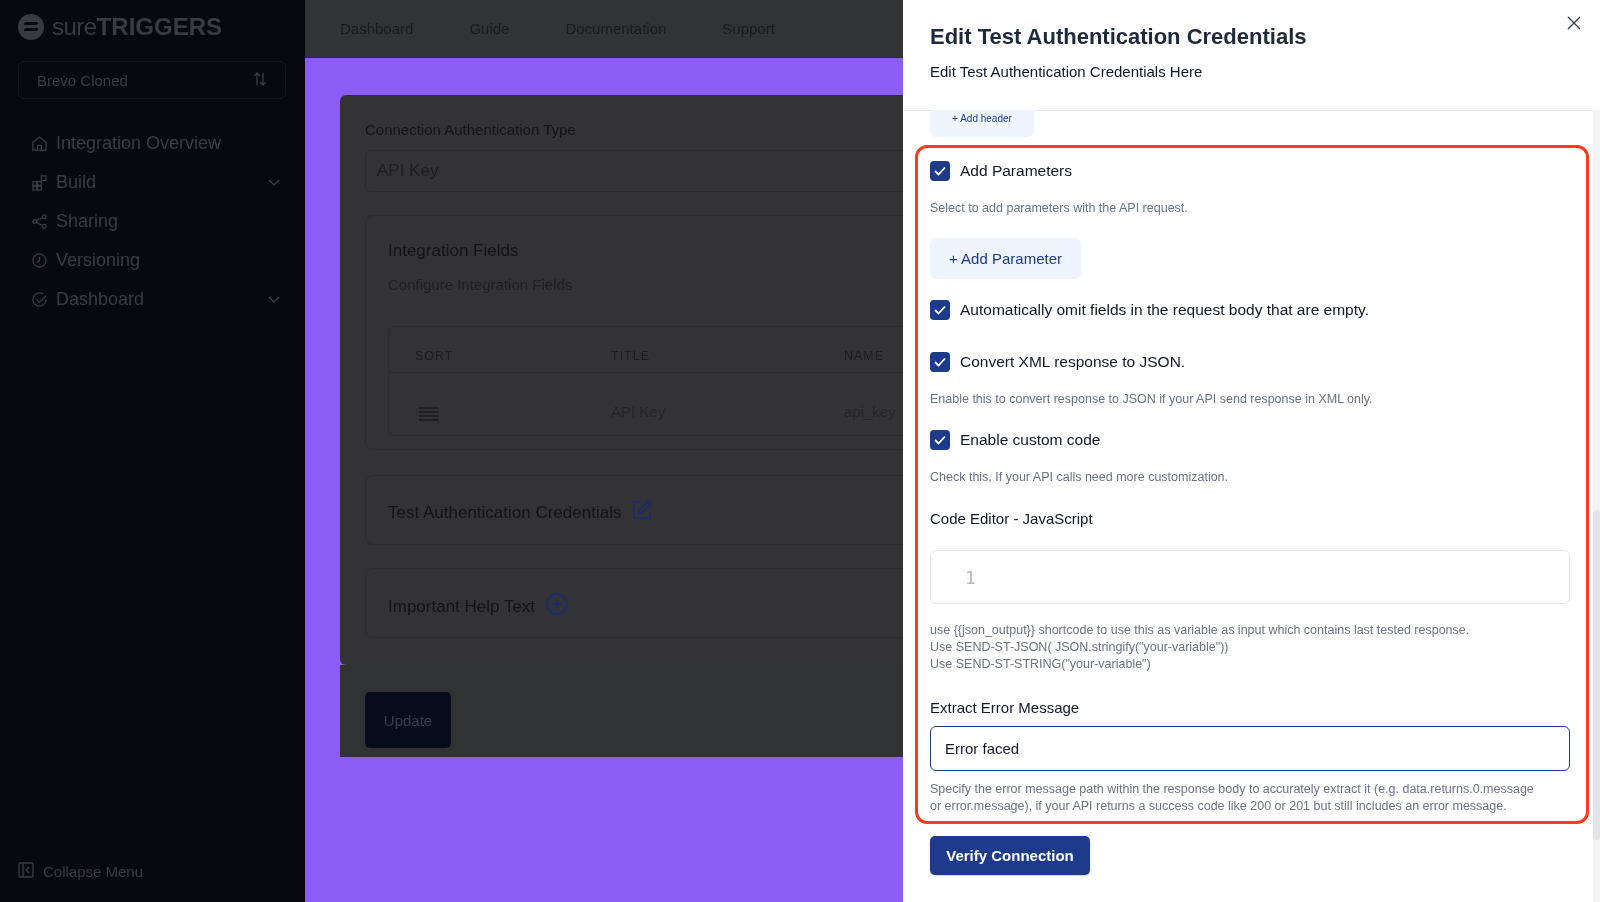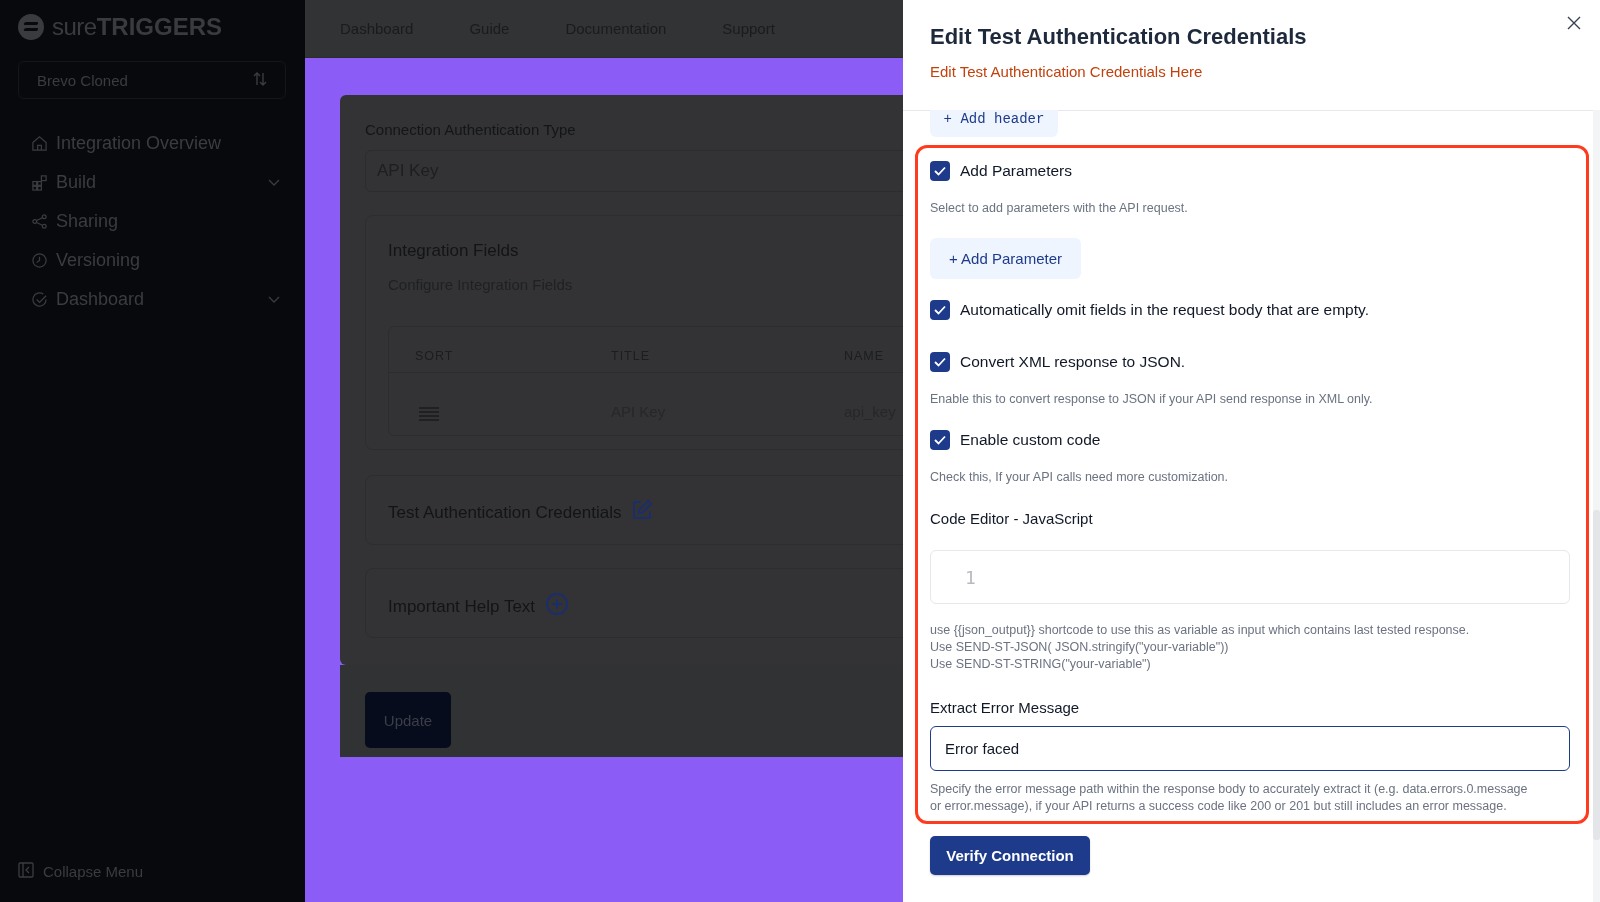--- a/index.html
+++ b/index.html
@@ -42,25 +42,25 @@
   .p2 { top: 475px; height: 70px; }
   .p3 { top: 568px; height: 70px; }
   .ptitle { position: absolute; left: 22px; top: 23px; display: flex; align-items: center; gap: 10px; font-size: 17px; color: #131417; }
   .footer-band { position: absolute; left: 35px; top: 665px; width: 600px; height: 92px; background: #313234; }
   .update-btn { position: absolute; left: 60px; top: 692px; width: 86px; height: 56px; background: #060c1c; border-radius: 5px; color: #3b3e48; font-size: 15px; display: flex; align-items: center; justify-content: center; }
 
   
   .drawer { position: absolute; left: 903px; top: 0; width: 697px; height: 902px; background: #ffffff; overflow: hidden; }
   .drawer-head { position: absolute; left: 0; top: 0; width: 100%; height: 111px; border-bottom: 1px solid #e5e7eb; }
   .drawer-title { position: absolute; left: 27px; top: 24px; font-size: 22px; font-weight: 600; color: #1e293b; }
-  .drawer-sub { position: absolute; left: 27px; top: 63px; font-size: 15px; color: #c2410c; }
+  .drawer-sub { position: absolute; left: 27px; top: 63px; font-size: 15px; color: #0f172a; }
   .close-btn { position: absolute; left: 660px; top: 12px; width: 22px; height: 22px; display: flex; align-items: center; justify-content: center; color: #374151; font-size: 18px; }
   .scrollbar { position: absolute; left: 690px; top: 110px; width: 7px; height: 792px; background: #f3f4f6; }
   .scroll-thumb { position: absolute; left: 0; top: 400px; width: 7px; height: 330px; background: #e3e5e8; border-radius: 3px; }
-  .add-header { position: absolute; left: 27px; top: 100px; width: 128px; height: 37px; background: #eff5ff; border-radius: 6px; color: #1e3a8a; font-size: 14px; display: flex; align-items: center; justify-content: center; font-family: Liberation Mono, monospace; }
+  .add-header { position: absolute; left: 27px; top: 100px; width: 104px; height: 37px; background: #eff5ff; border-radius: 6px; color: #1e3a8a; font-size: 10px; display: flex; align-items: center; justify-content: center; }
   .hl-box { position: absolute; left: 12px; top: 145px; width: 674px; height: 679px; border: 3px solid #ff3b1f; border-radius: 12px; }
 
   .cb-row { position: absolute; left: 27px; display: flex; align-items: center; gap: 10px; font-size: 15.5px; color: #111827; }
   .cb { width: 20px; height: 20px; border-radius: 4px; background: #1e3a8a; display: flex; align-items: center; justify-content: center; }
   .help { position: absolute; left: 27px; font-size: 12.5px; color: #6b7280; line-height: 17px; }
   .btn-light { position: absolute; left: 27px; height: 41px; background: #eff5ff; border-radius: 6px; color: #1e3a8a; font-size: 15px; display: flex; align-items: center; justify-content: center; }
   .field-label { position: absolute; left: 27px; font-size: 15px; color: #111827; }
   .code-editor { position: absolute; left: 27px; top: 550px; width: 640px; height: 54px; border: 1px solid #e5e7eb; border-radius: 6px; display: flex; align-items: center; }
   .code-line-no { margin-left: 34px; font-size: 18px; color: #b6bac2; font-family: "DejaVu Sans Mono", monospace; }
   .err-input { position: absolute; left: 27px; top: 726px; width: 640px; height: 45px; border: 1.5px solid #1e3a8a; border-radius: 6px; padding: 16px 14px; font-size: 15px; color: #111827; font-family: "Liberation Sans", sans-serif; outline: none; background: #fff; }
@@ -264,18 +264,18 @@
   </div>
   <div class="help" style="top:622px">
     <div>use {{json_output}} shortcode to use this as variable as input which contains last tested response.</div>
     <div>Use SEND-ST-JSON( JSON.stringify("your-variable"))</div>
     <div>Use SEND-ST-STRING("your-variable")</div>
   </div>
 
   <div class="field-label" style="top:699px">Extract Error Message</div>
   <input class="err-input" type="text" value="Error faced" style="">
   <div class="help" style="top:781px">
-    <div>Specify the error message path within the response body to accurately extract it (e.g. data.errors.0.message</div>
+    <div>Specify the error message path within the response body to accurately extract it (e.g. data.returns.0.message</div>
     <div>or error.message), if your API returns a success code like 200 or 201 but still includes an error message.</div>
   </div>
 
   <div class="verify-btn">Verify Connection</div>
 </div>
 
 </body></html>

